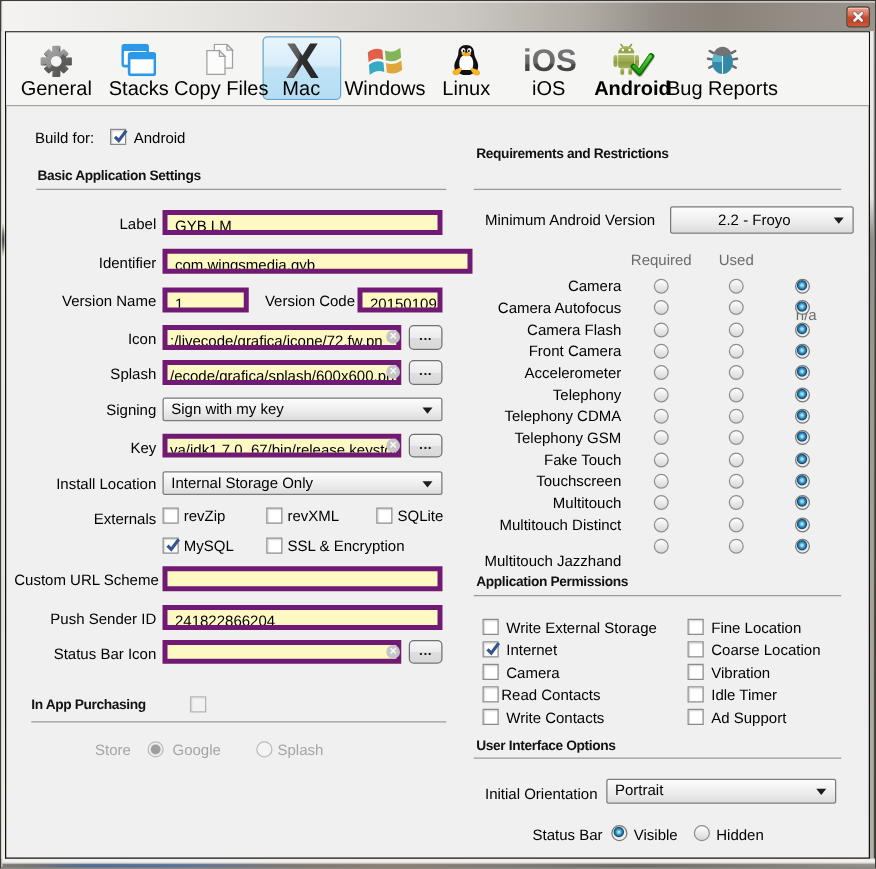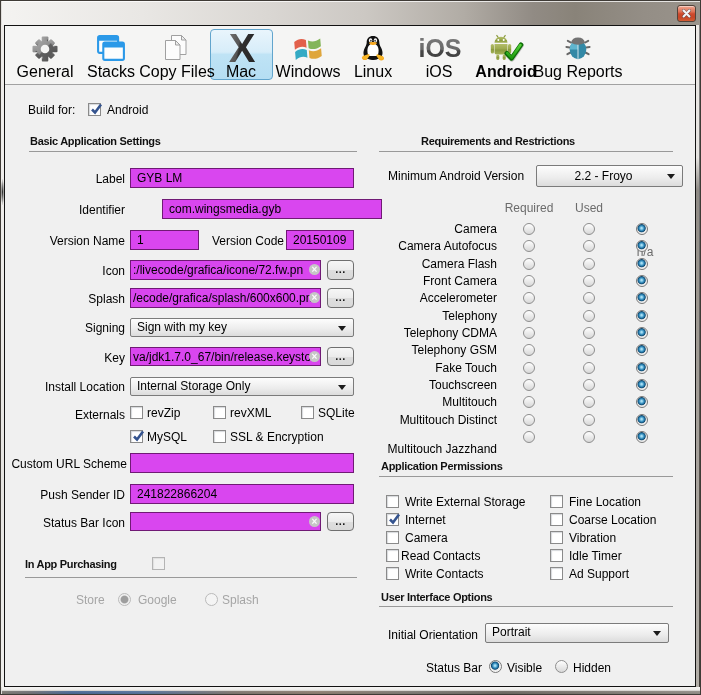--- a/index.html
+++ b/index.html
@@ -27,21 +27,21 @@
 #client{position:absolute;left:3px;top:24px;width:692px;height:662px;background:#f0f0f0;border:1px solid #121212;box-sizing:border-box;}
 #toolbar{position:absolute;left:4px;top:25px;width:690px;height:58px;background:#f5f5f4;border-bottom:1px solid #a2a2a2;box-sizing:content-box;}
 
 .t{position:absolute;font-size:12px;color:#000;white-space:nowrap;line-height:16px;}
 .rl{position:absolute;font-size:12px;color:#000;white-space:nowrap;line-height:16px;text-align:right;left:10px;width:114px;}
 .sh{position:absolute;font-size:11px;letter-spacing:-0.3px;font-weight:bold;color:#111;white-space:nowrap;}
 .hr{position:absolute;height:1px;background:#999;}
 .gray{color:#6b6b6b;}
 .dis{color:#a5a5a5;}
 
-.fld{position:absolute;background:#d946ef;border:1px solid #701a75;box-sizing:border-box;font-size:12px;color:#000;
+.fld{position:absolute;background:#fef9c3;border:4px solid #701a75;box-sizing:border-box;font-size:12px;color:#000;
   line-height:18px;padding-left:6px;white-space:nowrap;overflow:hidden;}
 .combo{position:absolute;border:1px solid #7b7b7b;border-radius:2px;box-sizing:border-box;
   background:linear-gradient(#fdfdfd,#ececec 60%,#dcdcdc);font-size:12px;color:#000;line-height:17px;padding-left:6px;white-space:nowrap;}
 .combo .ar{position:absolute;right:7px;top:50%;margin-top:-2px;width:0;height:0;
   border-left:4px solid transparent;border-right:4px solid transparent;border-top:5px solid #1c1c1c;}
 .btn3{position:absolute;border:1px solid #6f6f6f;border-radius:4px;box-sizing:border-box;
   background:linear-gradient(#f6f6f6,#ececec 50%,#dedede 52%,#d9d9d9);color:#1a1a1a;font-size:11px;text-align:center;line-height:16px;font-weight:bold;letter-spacing:0.5px;}
 .clr{position:absolute;width:11px;height:11px;border-radius:50%;background:#c6c6c6;color:#fcfcfc;
   font-size:10px;line-height:11px;text-align:center;font-weight:bold;}
 
@@ -232,21 +232,21 @@
     </div>
   <div class="t" style="left:106px;top:101px;">Android</div>
 
   <div class="sh" style="left:29px;top:134px;">Basic Application Settings</div>
   <div class="hr" style="left:28px;top:150px;width:328px;"></div>
 
   <div class="rl" style="top:170px;">Label</div>
   <div class="fld" style="left:129px;top:167px;width:224px;height:20px;">GYB LM</div>
 
   <div class="rl" style="top:201px;">Identifier</div>
-  <div class="fld" style="left:129px;top:198px;width:220px;height:20px;margin-left:32px;">com.wingsmedia.gyb</div>
+  <div class="fld" style="left:129px;top:198px;width:248px;height:20px;">com.wingsmedia.gyb</div>
 
   <div class="rl" style="top:232px;">Version Name</div>
   <div class="fld" style="left:129px;top:229px;width:69px;height:20px;">1</div>
   <div class="t" style="left:180px;top:232px;width:103px;text-align:right;">Version Code</div>
   <div class="fld" style="left:285px;top:229px;width:68px;height:20px;">20150109</div>
 
   <div class="rl" style="top:262px;">Icon</div>
   <div class="fld" style="left:129px;top:259px;width:191px;height:20px;padding-left:2px;">:/livecode/grafica/icone/72.fw.pn</div>
   <div class="clr" style="left:308px;top:263px;">×</div>
   <div class="btn3" style="left:326px;top:259px;width:27px;height:20px;">...</div>
@@ -298,21 +298,21 @@
   <div class="sh" style="left:24px;top:557px;">In App Purchasing</div>
   <div class="cb dis" style="left:151px;top:556px;"></div>
   <div class="hr" style="left:24px;top:576px;width:332px;"></div>
 
   <div class="t dis" style="left:75px;top:591px;">Store</div>
   <div class="rad dsel" style="left:117px;top:592px;width:13px;height:13px;"></div>
   <div class="t dis" style="left:137px;top:591px;">Google</div>
   <div class="rad ddis" style="left:204px;top:592px;width:13px;height:13px;"></div>
   <div class="t dis" style="left:221px;top:591px;">Splash</div>
 
-  <div class="sh" style="left:380px;top:134px;margin-left:40px;">Requirements and Restrictions</div>
+  <div class="sh" style="left:380px;top:116px;">Requirements and Restrictions</div>
   <div class="hr" style="left:378px;top:150px;width:294px;"></div>
 
   <div class="t" style="left:387px;top:167px;">Minimum Android Version</div>
   <div class="combo" style="left:535px;top:164px;width:147px;height:22px;text-align:center;line-height:20px;padding-left:0;padding-right:12px;">2.2 - Froyo<span class="ar"></span></div>
 
   <div class="t gray" style="left:488px;top:199px;width:80px;text-align:center;">Required</div>
   <div class="t gray" style="left:548px;top:199px;width:80px;text-align:center;">Used</div>
   <div class="t gray" style="left:604px;top:199px;width:80px;text-align:center;margin-top:44px;">n/a</div>
 
   <div id="radrows">

